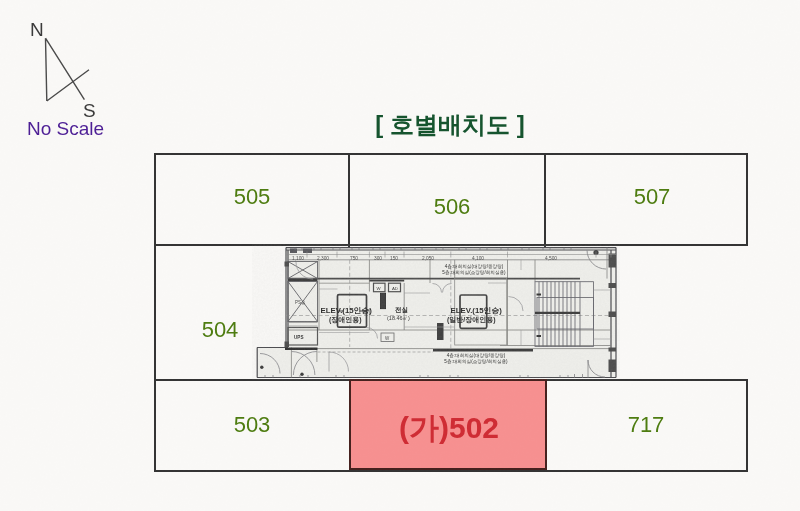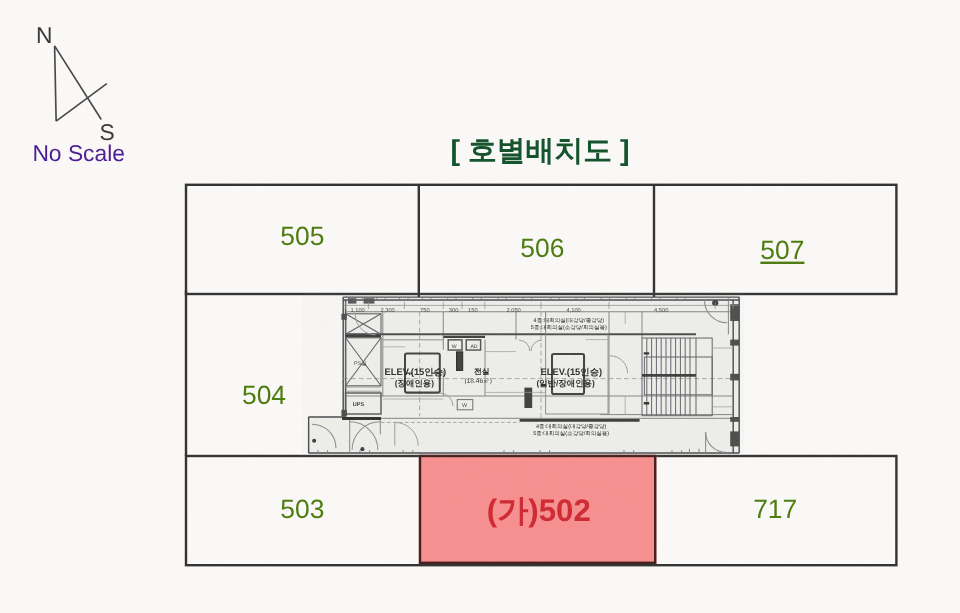--- a/index.html
+++ b/index.html
@@ -23,33 +23,33 @@
 <div class="abs" style="left:154px;top:153px;width:590px;height:89px;border:2px solid #333;"></div>
 
 <div class="abs" style="left:348px;top:154px;width:2px;height:94px;background:#333;"></div>
 
 <div class="abs" style="left:544px;top:154px;width:2px;height:94px;background:#333;"></div>
 
 <div class="lbl" style="left:202px;top:184px;width:100px;">505</div>
 
 <div class="lbl" style="left:402px;top:184px;width:100px;margin-top:10px;">506</div>
 
-<div class="lbl" style="left:602px;top:196px;width:100px;text-decoration:underline;">507</div>
+<div class="lbl" style="left:602px;top:184px;width:100px;">507</div>
 
 <div class="abs" style="left:154px;top:242px;width:2px;height:138px;background:#333;"></div>
 
 <div class="lbl" style="left:170px;top:298px;width:100px;margin-top:19px;">504</div>
 
 <div class="abs" style="left:154px;top:379px;width:590px;height:89px;border:2px solid #333;"></div>
 
 <div class="abs" style="left:349px;top:379px;width:194px;height:87px;background:#f79090;border:2px solid #45201d;"></div>
 
 <div class="lbl" style="left:202px;top:412px;width:100px;text-align:center;">503</div>
 
-<div class="abs" style="left:374px;top:408px;width:150px;text-align:center;font-size:26px;font-weight:bold;color:#cf2b33;">(가)502</div>
+<div class="abs" style="left:374px;top:408px;width:150px;text-align:center;font-size:30px;font-weight:bold;color:#cf2b33;">(가)502</div>
 
 <div class="lbl" style="left:596px;top:412px;width:100px;">717</div>
 
 <svg class="abs" style="left:245px;top:240px;" width="385" height="142" viewBox="245 240 385 142" fill="none">
 
 <defs>
 <filter id="paperNoise" x="0" y="0" width="100%" height="100%">
   <feTurbulence type="fractalNoise" baseFrequency="0.55" numOctaves="2" seed="7" result="n"></feTurbulence>
   <feColorMatrix in="n" type="matrix" values="0 0 0 0 0.45  0 0 0 0 0.45  0 0 0 0 0.44  0 0 0 0.5 0"></feColorMatrix>
 </filter>

